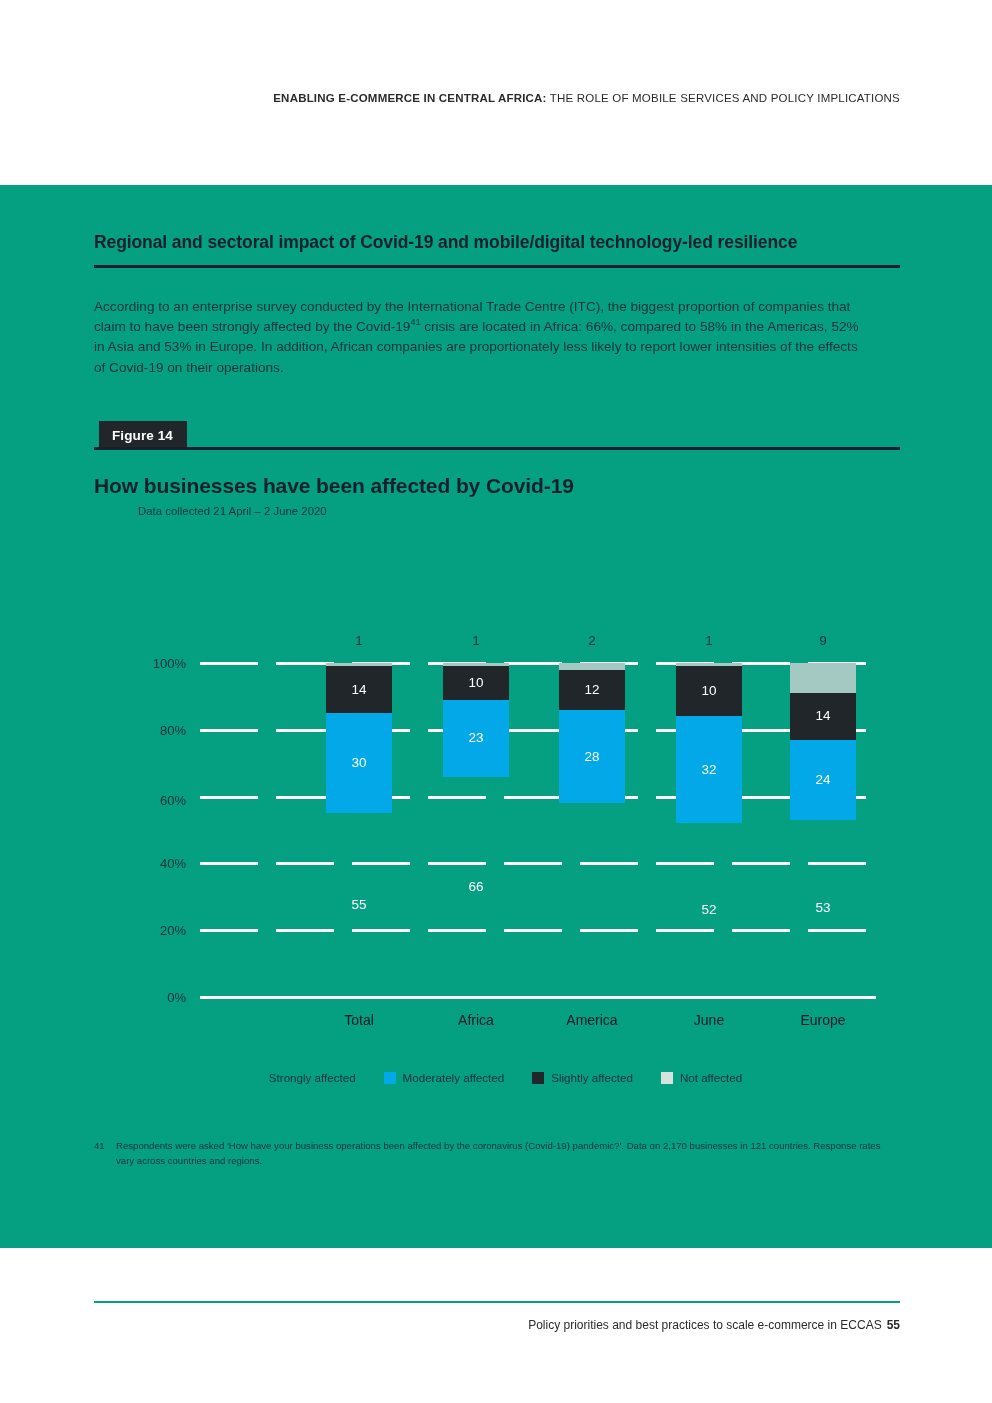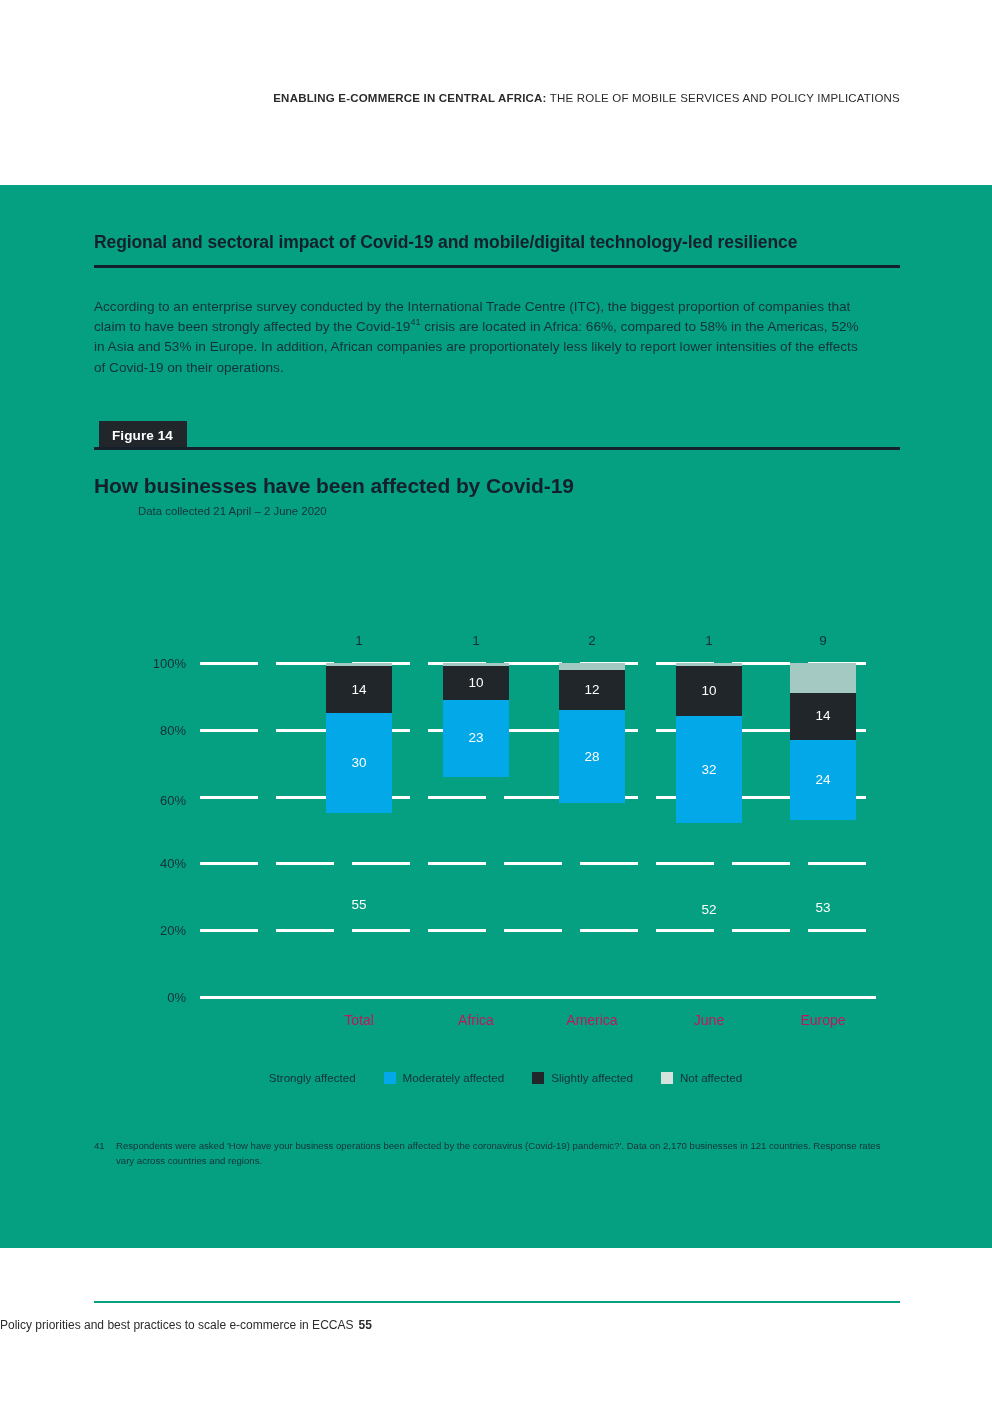--- a/index.html
+++ b/index.html
@@ -194,21 +194,21 @@
     width: 66px;
     text-align: center;
     font-size: 13.5px;
     color: #143038;
   }
   .cat-label {
     position: absolute;
     width: 120px;
     text-align: center;
     font-size: 14px;
-    color: #be185d;
+    color: #0f172a;
   }
 
   
   .legend {
     position: absolute;
     top: 1071px;
     left: 0;
     width: 992px;
     display: flex;
     justify-content: center;
@@ -256,21 +256,21 @@
     left: 94px;
     width: 806px;
     height: 2px;
     background: #05a081;
   }
   .footer-text {
     position: absolute;
     top: 1318px;
     left: 0;
     width: 900px;
-    text-align: left;
+    text-align: right;
     font-size: 12px;
     color: #2b2b2b;
   }
   .footer-text .pg {
     font-weight: bold;
     margin-left: 5px;
   }
 </style>
 </head>
 <body>
@@ -318,20 +318,23 @@
           <span>30</span>
         </div>
         <div class="seg seg-slight" style="height: 46.76px; bottom: 283.9px;">
           <span>14</span>
         </div>
         <div class="seg seg-not" style="height: 3.34px; bottom: 330.66px;"></div>
       </div>
       <div class="top-label" style="left: 126px; top: -30px;">1</div>
       <div class="cat-label" style="left: 99px; top: 349px;">Total</div>
       <div class="bar-group" style="left: 243px; height: 334px;">
+        <div class="seg seg-strong" style="height: 220.44px; bottom: 0px;">
+          <span>66</span>
+        </div>
         <div class="seg seg-moder" style="height: 76.82px; bottom: 220.44px;">
           <span>23</span>
         </div>
         <div class="seg seg-slight" style="height: 33.4px; bottom: 297.26px;">
           <span>10</span>
         </div>
         <div class="seg seg-not" style="height: 3.34px; bottom: 330.66px;"></div>
       </div>
       <div class="top-label" style="left: 243px; top: -30px;">1</div>
       <div class="cat-label" style="left: 216px; top: 349px;">Africa</div>

